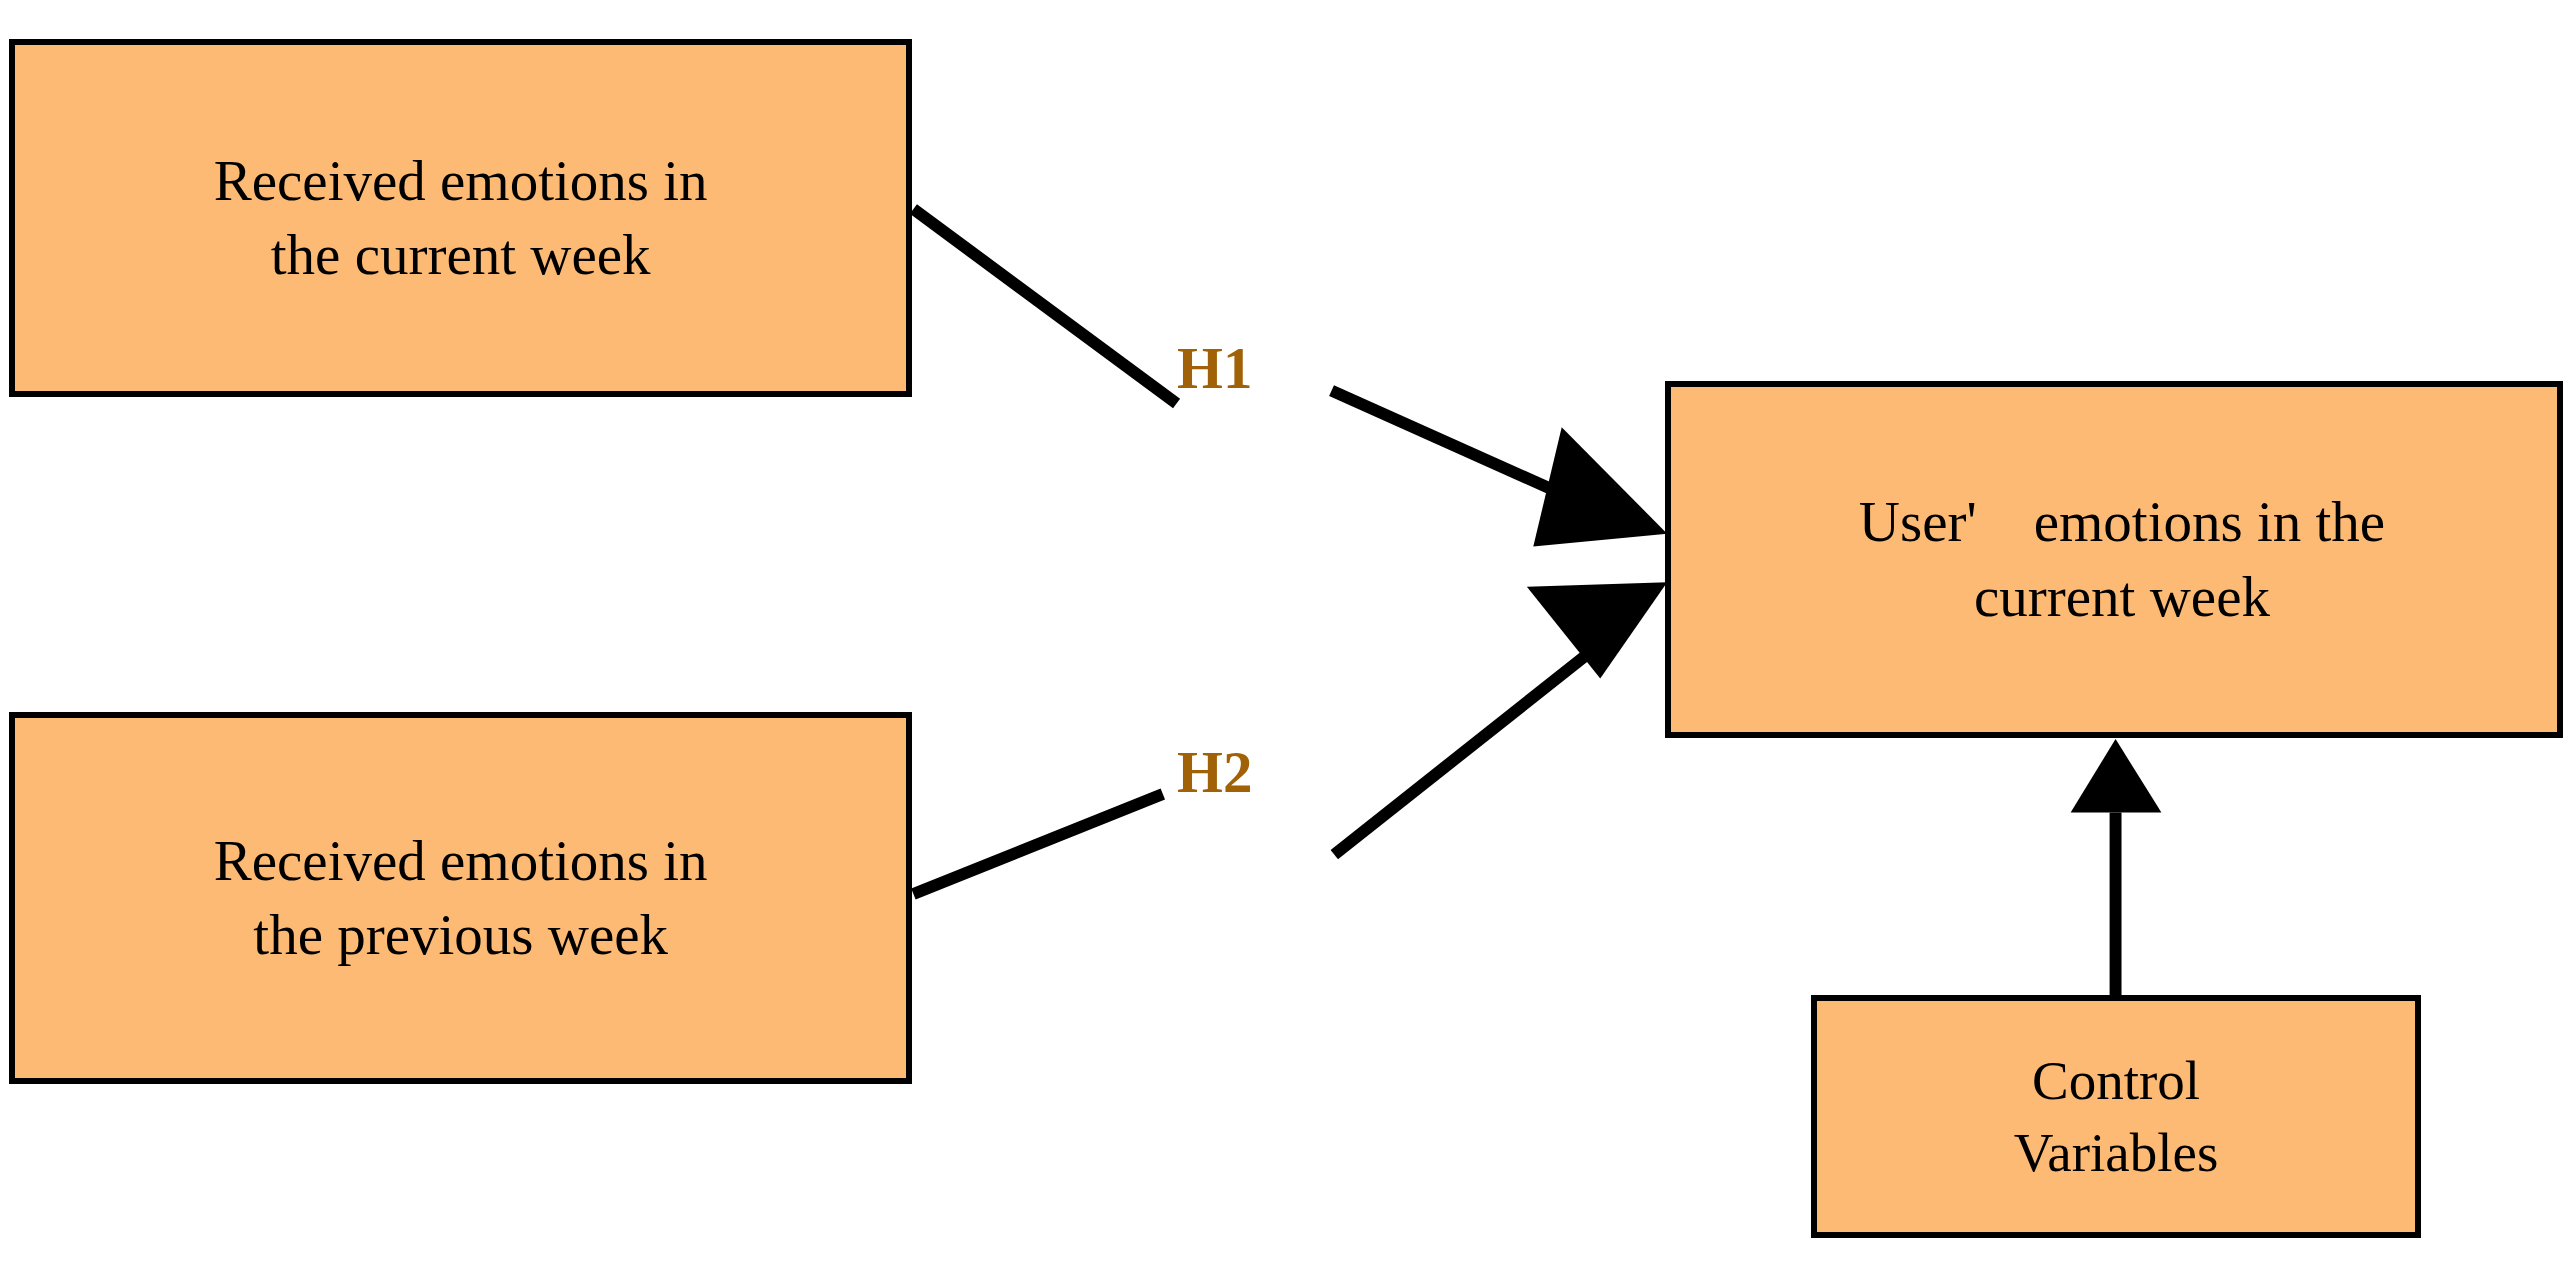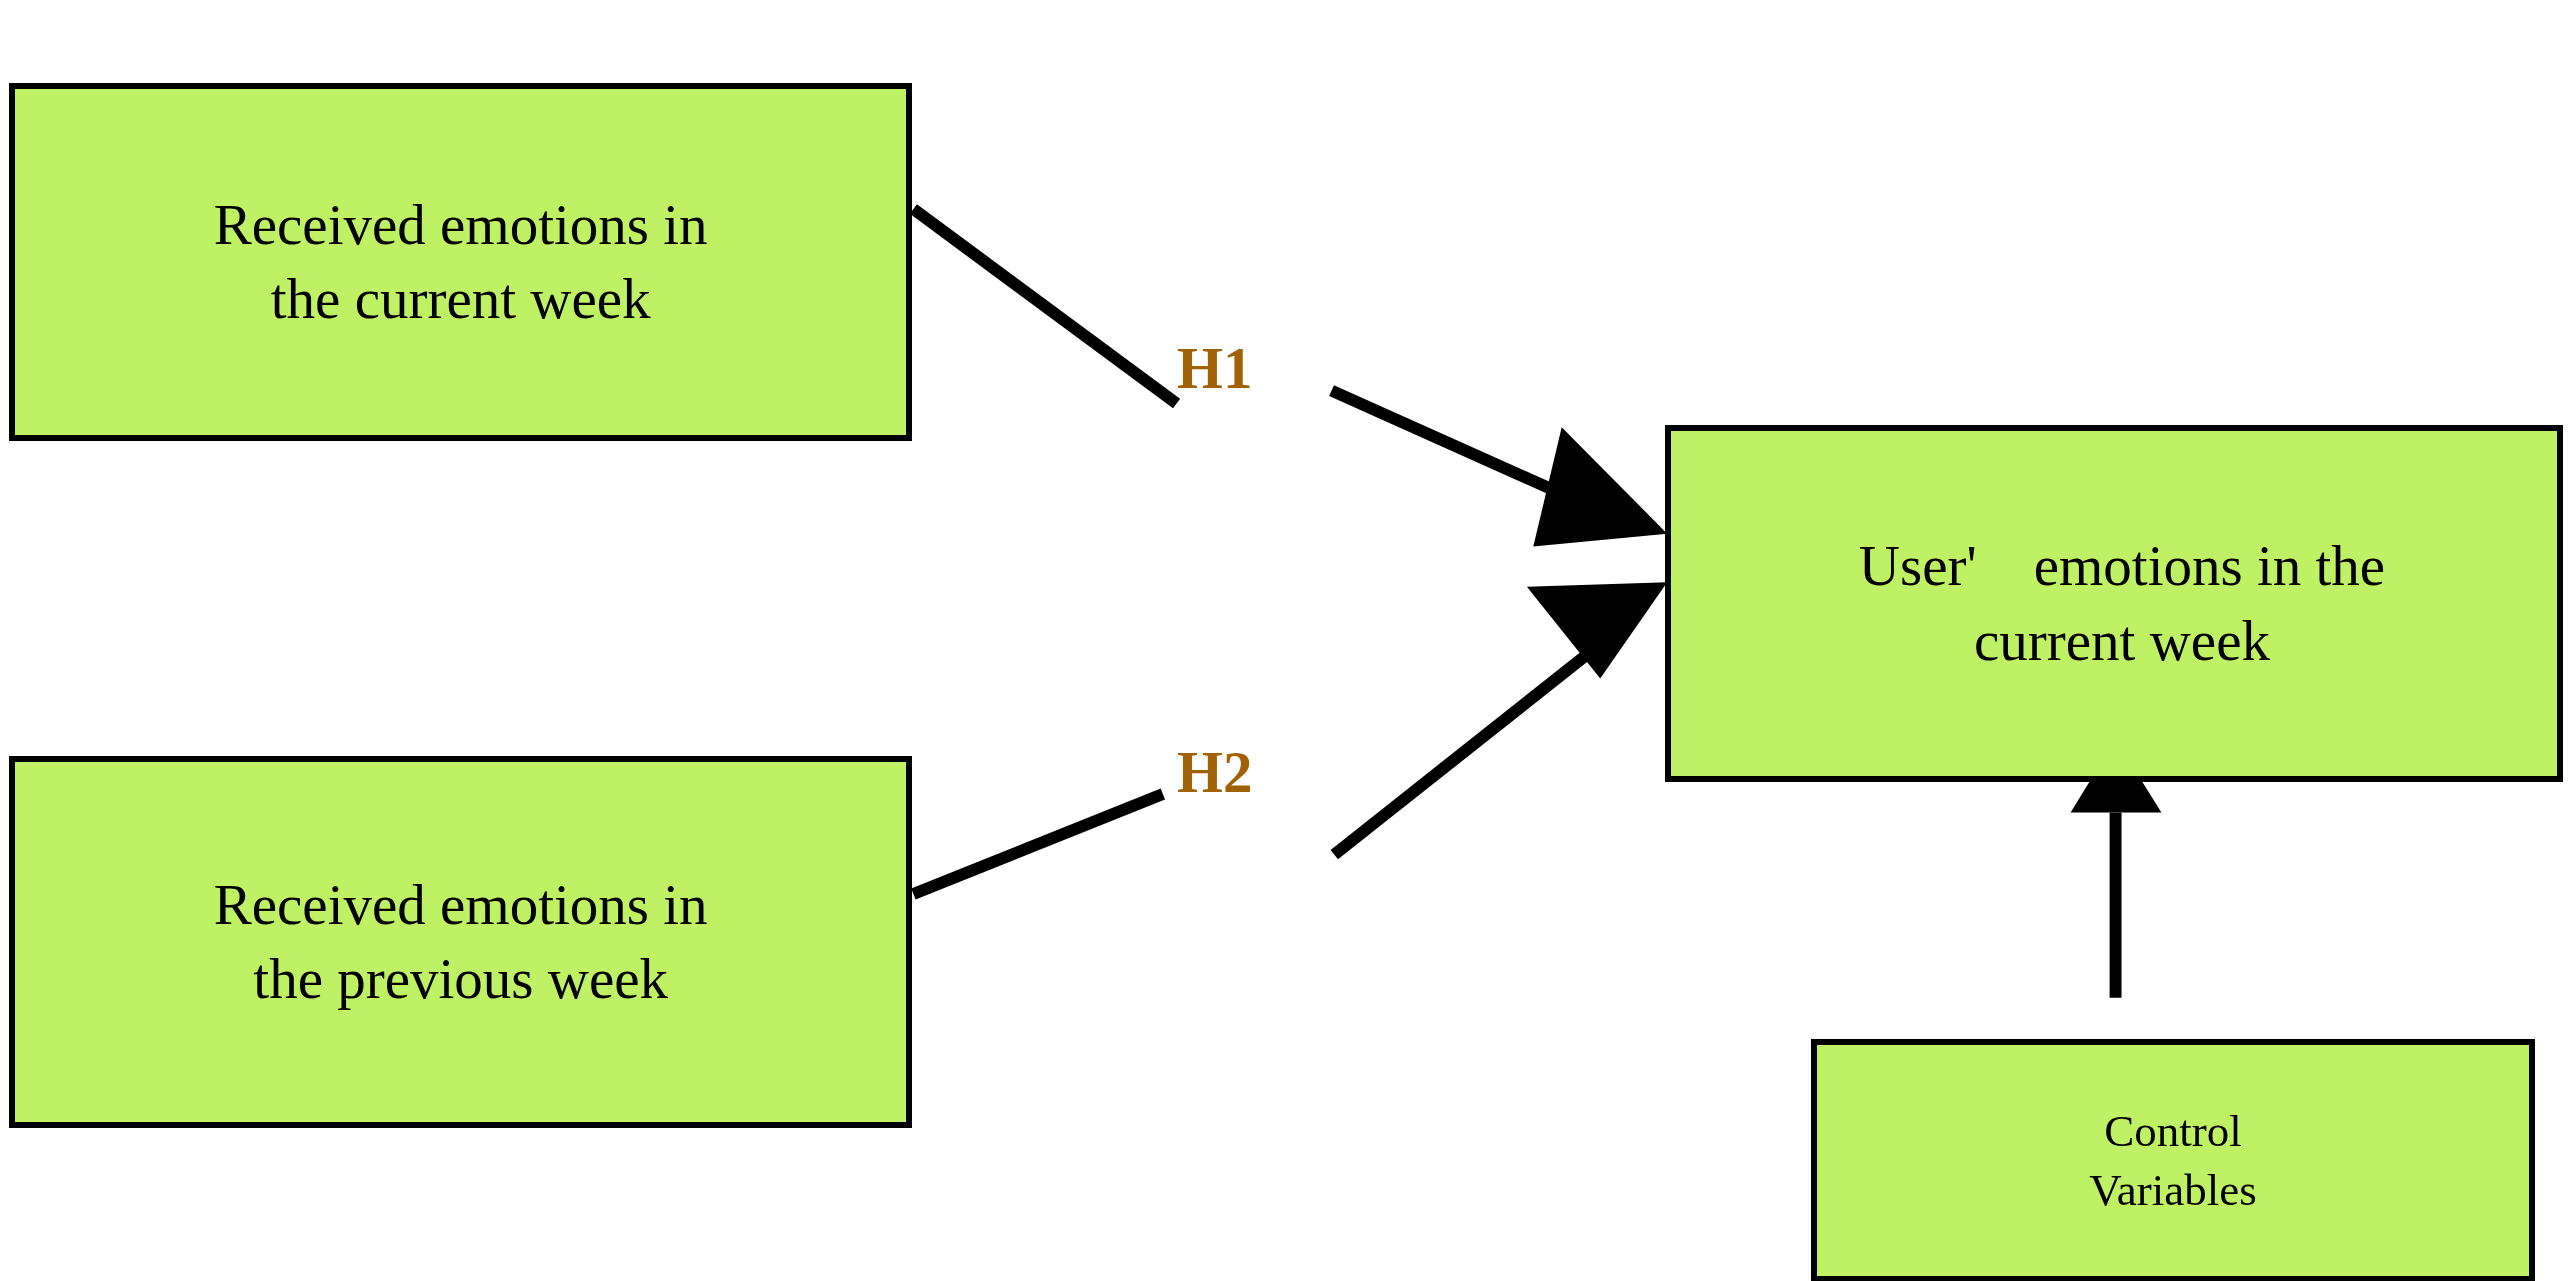--- a/index.html
+++ b/index.html
@@ -12,29 +12,28 @@
     width: 2576px;
     height: 1281px;
     background: #ffffff;
     overflow: hidden;
     font-family: "Liberation Serif", "DejaVu Serif", serif;
   }
   .node {
     position: absolute;
     box-sizing: border-box;
     border: 6.4px solid #000000;
-    background: #bef264;
+    background: #fdba74;
     display: flex;
     align-items: center;
     justify-content: center;
     text-align: center;
     color: #000000;
     line-height: 1.30;
     z-index: 3;
-    margin-top: 44px;
   }
   .node-label {
     display: block;
     width: 100%;
     padding: 0 16.5px;
     box-sizing: border-box;
     white-space: pre-line;
   }
   #node-received-current {
     left: 9.2px;  top: 39px;   width: 903px;  height: 358px;
@@ -43,22 +42,22 @@
   #node-received-previous {
     left: 9.2px;  top: 712px;  width: 903px;  height: 372px;
     font-size: 57px;
   }
   #node-user-emotions {
     left: 1665px; top: 381px; width: 898px;  height: 357px;
     font-size: 57px;
     padding-left: 16px;
   }
   #node-control-variables {
-    left: 1811px; top: 995px; width: 724px; height: 243px;
-    font-size: 45px;
+    left: 1811px; top: 995px; width: 610px; height: 243px;
+    font-size: 55px;
   }
   #edge-layer {
     position: absolute;
     left: 0; top: 0;
     width: 2576px;
     height: 1281px;
     z-index: 1;
   }
   .edge-label {
     position: absolute;

